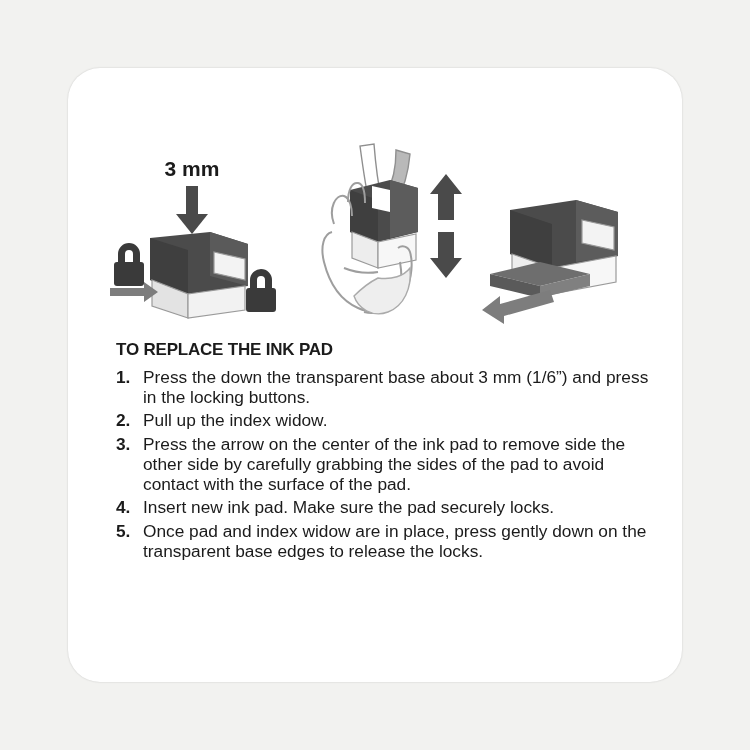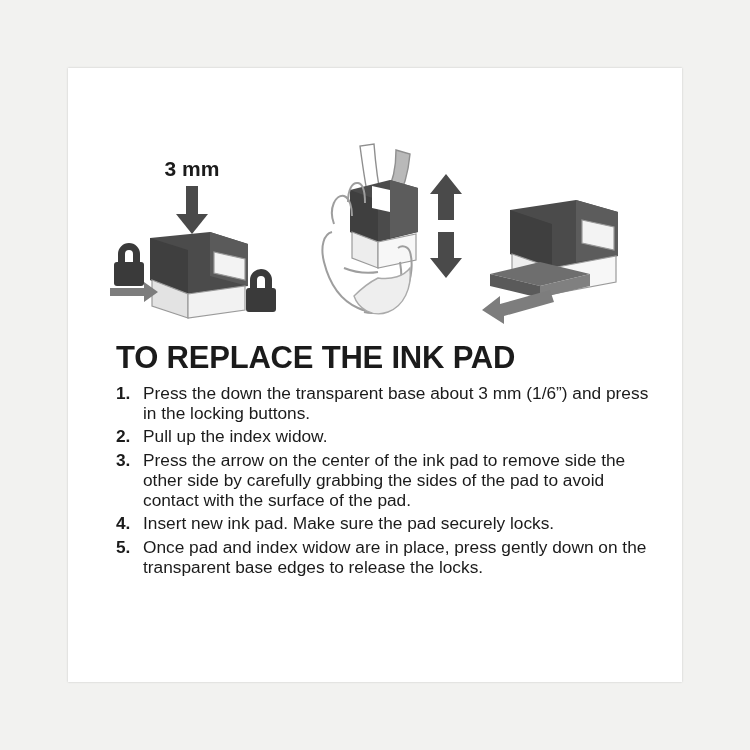--- a/index.html
+++ b/index.html
@@ -11,20 +11,21 @@
     font-family: "Liberation Sans", sans-serif;
   }
   #sheet {
     position: absolute;
     left: 68px;
     top: 68px;
     width: 614px;
     height: 614px;
     background: #ffffff;
     box-shadow: 0 0 2px rgba(0,0,0,0.18);
+    border-radius: 32px;
   }
   .diagram-row {
     position: absolute;
     left: 0;
     top: 60px;
     width: 614px;
     height: 230px;
   }
   .panel {
     position: absolute;
@@ -35,21 +36,21 @@
   #panel-2 { left: 218px; width: 200px; }
   #panel-3 { left: 410px; width: 195px; }
 
   .text-block {
     position: absolute;
     left: 48px;
     top: 272px;
     width: 540px;
   }
   .heading {
-    font-size: 31px;
+    font-size: 17px;
     font-weight: bold;
     letter-spacing: -0.2px;
     color: #1b1b1b;
     margin: 0 0 7px 0;
     font-family: "Liberation Sans", sans-serif;
   }
   ol.steps {
     list-style: none;
     margin: 0;
     padding: 0;

